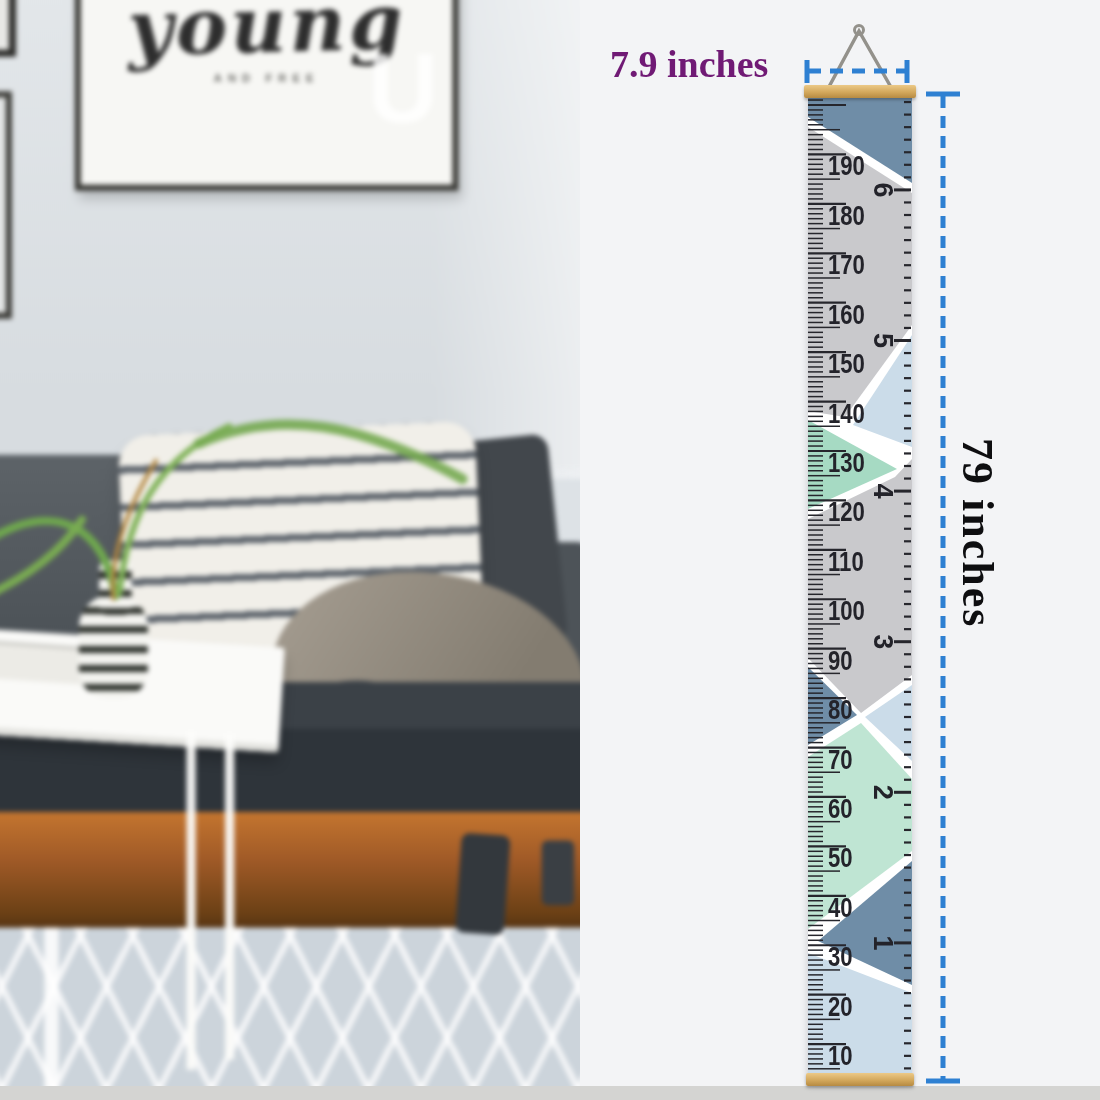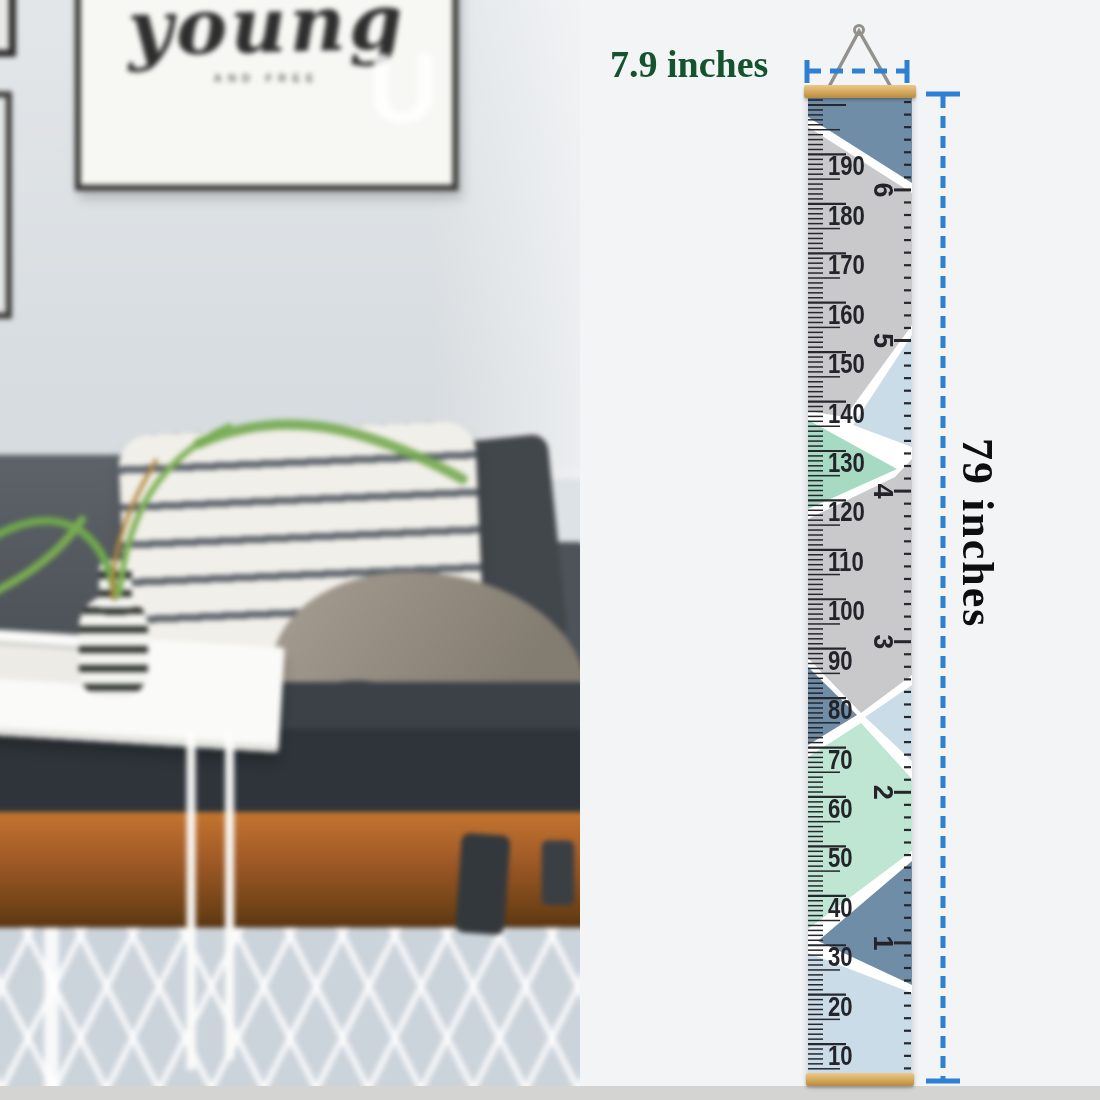--- a/index.html
+++ b/index.html
@@ -62,21 +62,21 @@
         background:repeating-linear-gradient(to bottom,#f4f4f0 0 11px,#31352f 11px 18px);}
   .vase-body{position:absolute;left:92px;top:604px;width:68px;height:102px;
         border-radius:32px 32px 28px 28px;
         background:repeating-linear-gradient(to bottom,#f4f4f0 0 12px,#31352f 12px 19px);}
   .stems{position:absolute;left:0;top:380px;}
 
   
   .floor-strip{position:absolute;left:0;top:1086px;width:1100px;height:14px;background:var(--strip,#d4d4d2);}
 
   .dim-label-w{position:absolute;left:610px;top:42px;font-family:"Liberation Serif",serif;
-        font-weight:bold;font-size:38px;color:#14532d;}
+        font-weight:bold;font-size:38px;color:#701a75;}
   .dim-label-h{position:absolute;left:952px;top:438px;font-family:"Liberation Serif",serif;
         font-weight:bold;font-size:44px;color:#0e0e10;writing-mode:vertical-rl;letter-spacing:2px;}
 
   .overlay{position:absolute;left:0;top:0;z-index:5;pointer-events:none;}
   .wood{position:absolute;background:linear-gradient(to bottom,#ecc987,#d3a85c 55%,#b68a42);
         border-radius:2px;z-index:6;box-shadow:0 2px 3px rgba(0,0,0,.25);}
   .wood-top{left:804px;top:85px;width:112px;height:13px;}
   .wood-bottom{left:806px;top:1073px;width:108px;height:13px;}
   .ruler-wrap{position:absolute;left:808px;top:95px;width:104px;height:990px;z-index:3;
         box-shadow:0 0 7px rgba(60,60,70,.25);}

